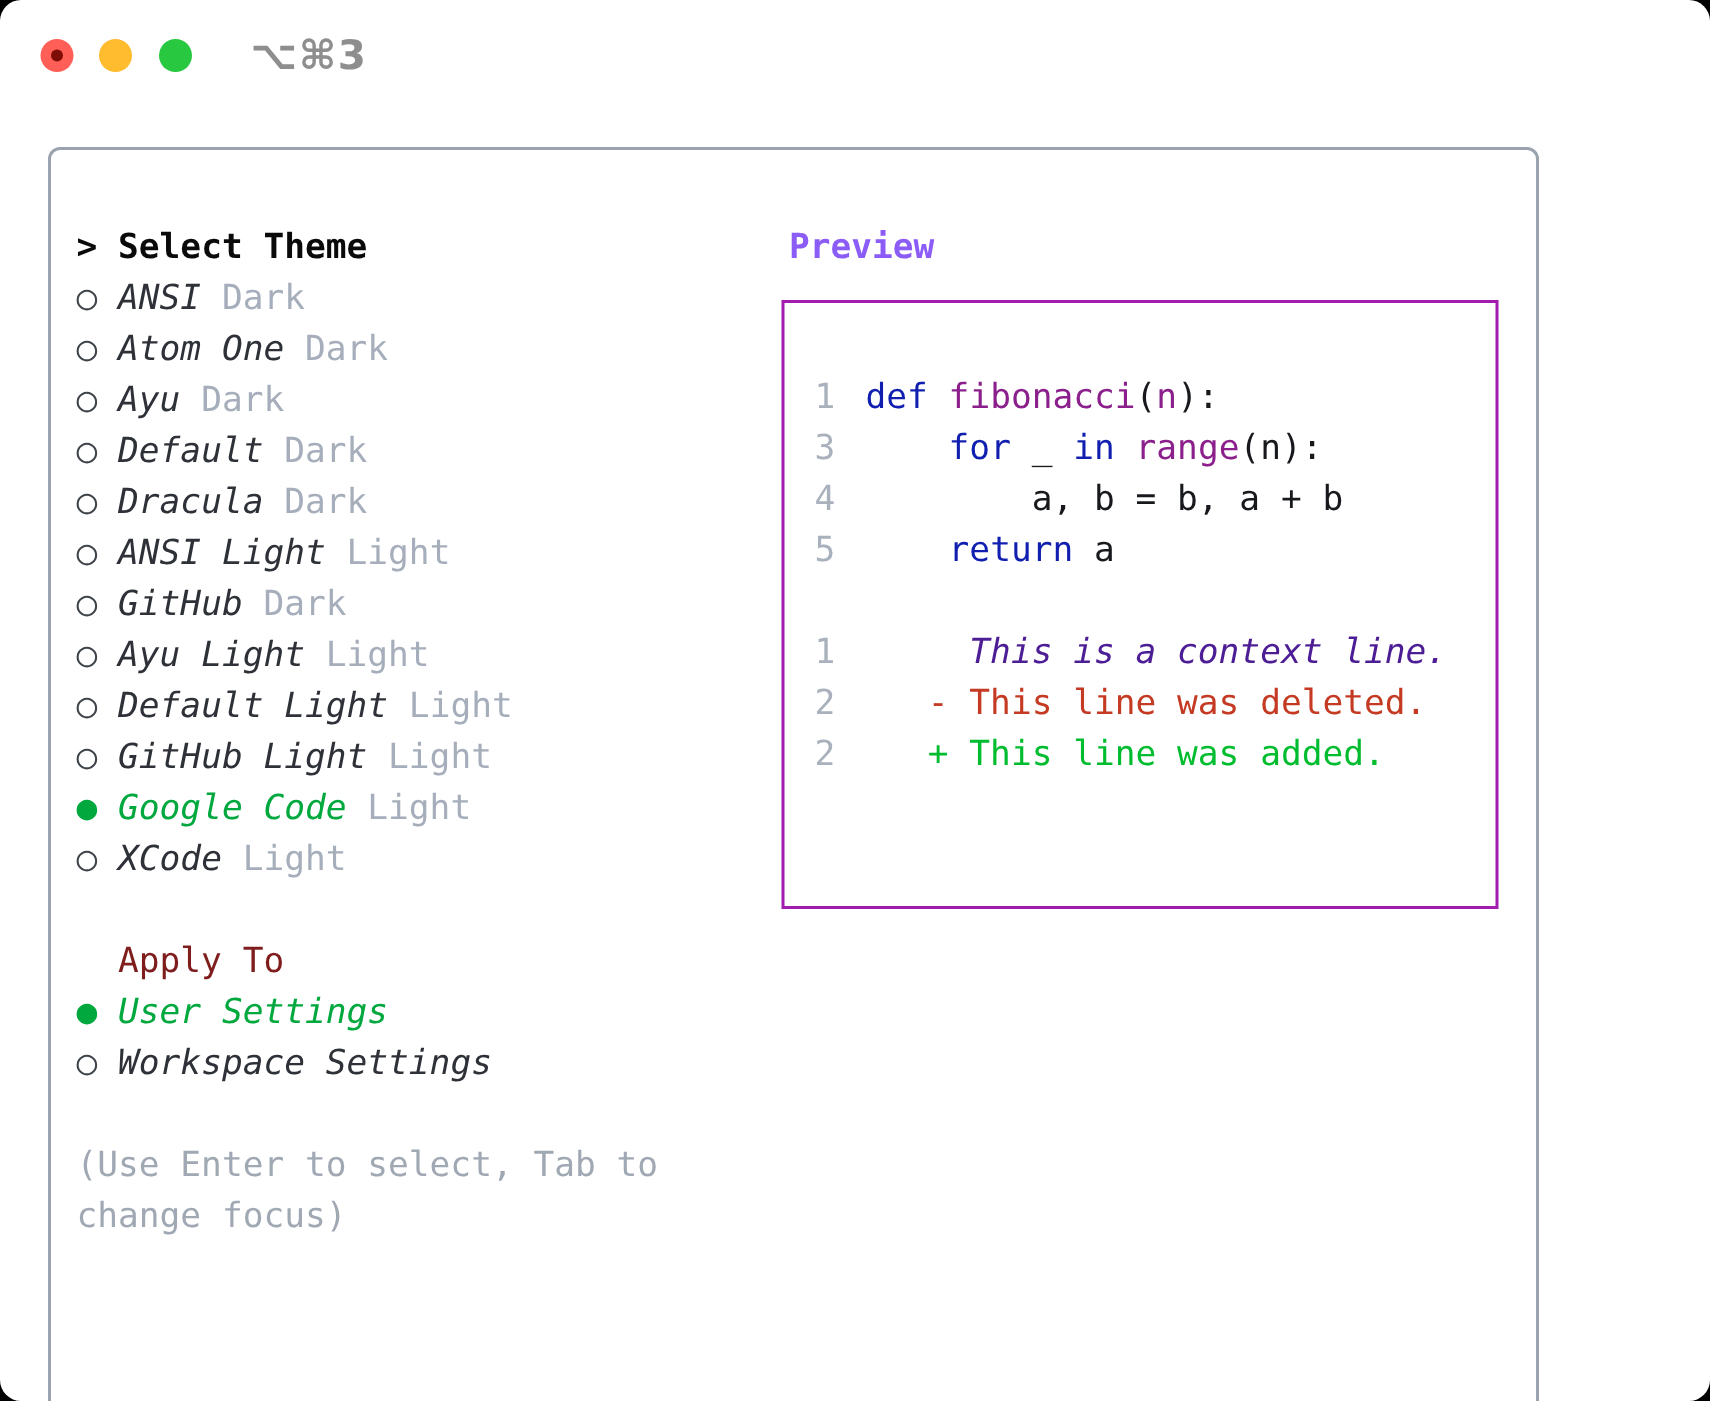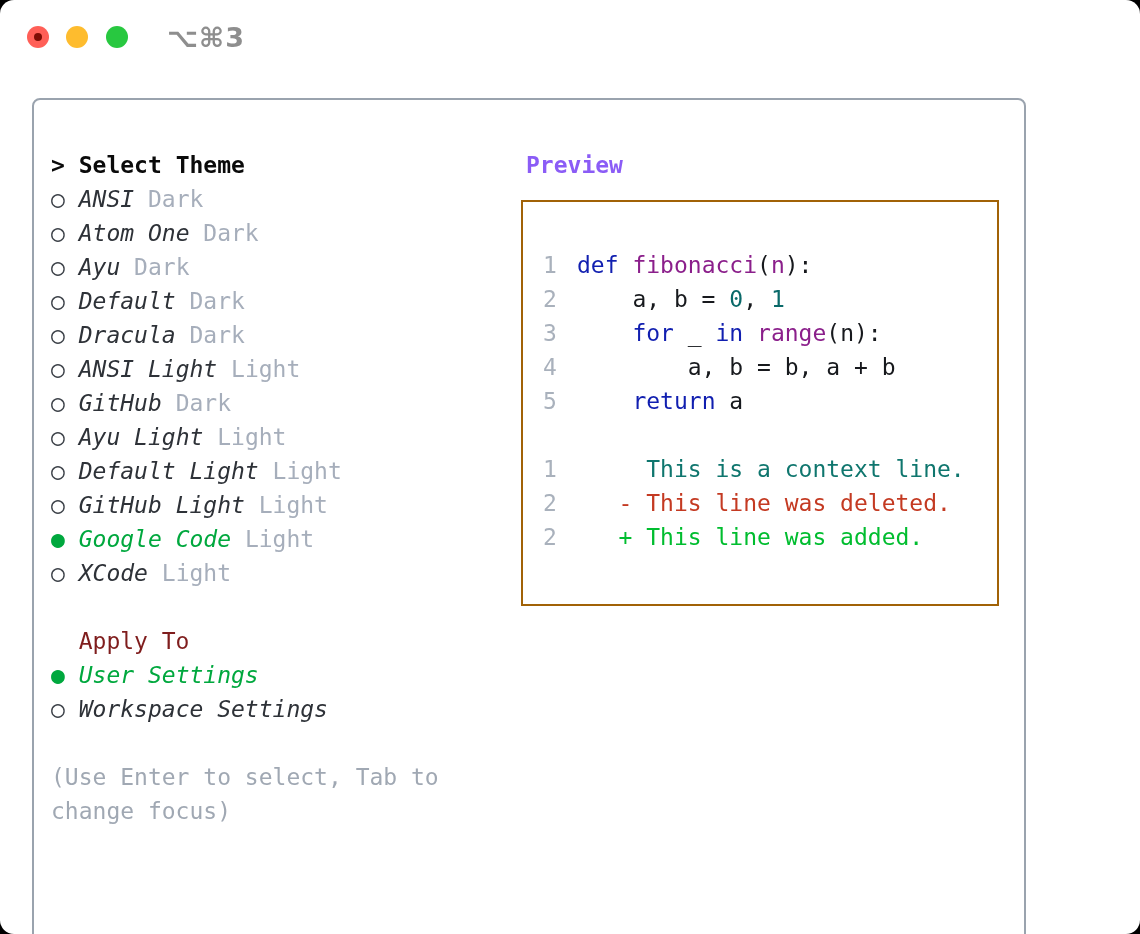--- a/index.html
+++ b/index.html
@@ -32,29 +32,29 @@
   .bullet.sel{color:#00a83e;}
   .t-name{color:#2e3238;font-style:italic;}
   .t-name.sel{color:#00a83e;}
   .t-variant{color:#a6aebb;}
   .section-label{color:#7f1d1d;}
   .help{color:#a0a8b3;}
   
   .preview-label{position:absolute;left:472px;top:48px;height:34px;
                  font-size:23px;line-height:34px;font-weight:bold;color:#8b5cf6;margin-left:20px;}
   .preview-box{position:absolute;left:487px;top:100px;width:478px;height:406px;
-               border:2px solid #a16207;background:#fff;box-sizing:border-box;
+               border:2px solid #a21caf;background:#fff;box-sizing:border-box;
                padding:46px 0 0 20px;font-size:23px;line-height:34px;}
   .preview-box .line{white-space:pre;height:34px;}
   .gutter{display:inline-block;width:34px;color:#a9b1bc;}
   .tk-kw{color:#111fb0;}
   .tk-typ{color:#8b1f8b;}
   .tk-lit{color:#0a6969;}
   .tk-pln{color:#17191d;}
-  .diff-context{color:#0f766e;}
+  .diff-context{color:#4c1d95;font-style:italic;}
   .diff-deleted{color:#c43a22;}
   .diff-added{color:#00bd2f;}
 </style>
 </head>
 <body>
 
 <div class="window">
 
   <div class="titlebar">
     <span class="tl red">
@@ -84,21 +84,20 @@
         <div class="row"><span class="section-label">  Apply To</span></div>
         <div class="row"><span class="bullet sel">● </span><span class="t-name sel">User Settings</span></div>
         <div class="row"><span class="bullet">○ </span><span class="t-name">Workspace Settings</span></div>
         <div class="row">&nbsp;</div>
         <div class="row"><span class="help">(Use Enter to select, Tab to</span></div>
         <div class="row"><span class="help">change focus)</span></div>
       </div>
     <div class="preview-label">Preview</div>
     <div class="preview-box" id="preview-box">
         <div class="line"><span class="gutter">1</span><span class="tk-kw">def</span><span class="tk-pln"> </span><span class="tk-typ">fibonacci</span><span class="tk-pln">(</span><span class="tk-typ">n</span><span class="tk-pln">):</span></div>
-        <div class="line"><span class="gutter">2</span><span class="tk-pln">    a, b = </span><span class="tk-lit">0</span><span class="tk-pln">, </span><span class="tk-lit">1</span></div>
         <div class="line"><span class="gutter">3</span><span class="tk-pln">    </span><span class="tk-kw">for</span><span class="tk-pln"> _ </span><span class="tk-kw">in</span><span class="tk-pln"> </span><span class="tk-typ">range</span><span class="tk-pln">(n):</span></div>
         <div class="line"><span class="gutter">4</span><span class="tk-pln">        a, b = b, a + b</span></div>
         <div class="line"><span class="gutter">5</span><span class="tk-pln">    </span><span class="tk-kw">return</span><span class="tk-pln"> a</span></div>
         <div class="line">&nbsp;</div>
         <div class="line"><span class="gutter">1</span><span class="diff-context">     This is a context line.</span></div>
         <div class="line"><span class="gutter">2</span><span class="diff-deleted">   - This line was deleted.</span></div>
         <div class="line"><span class="gutter">2</span><span class="diff-added">   + This line was added.</span></div>
       </div>
   </div>
 

